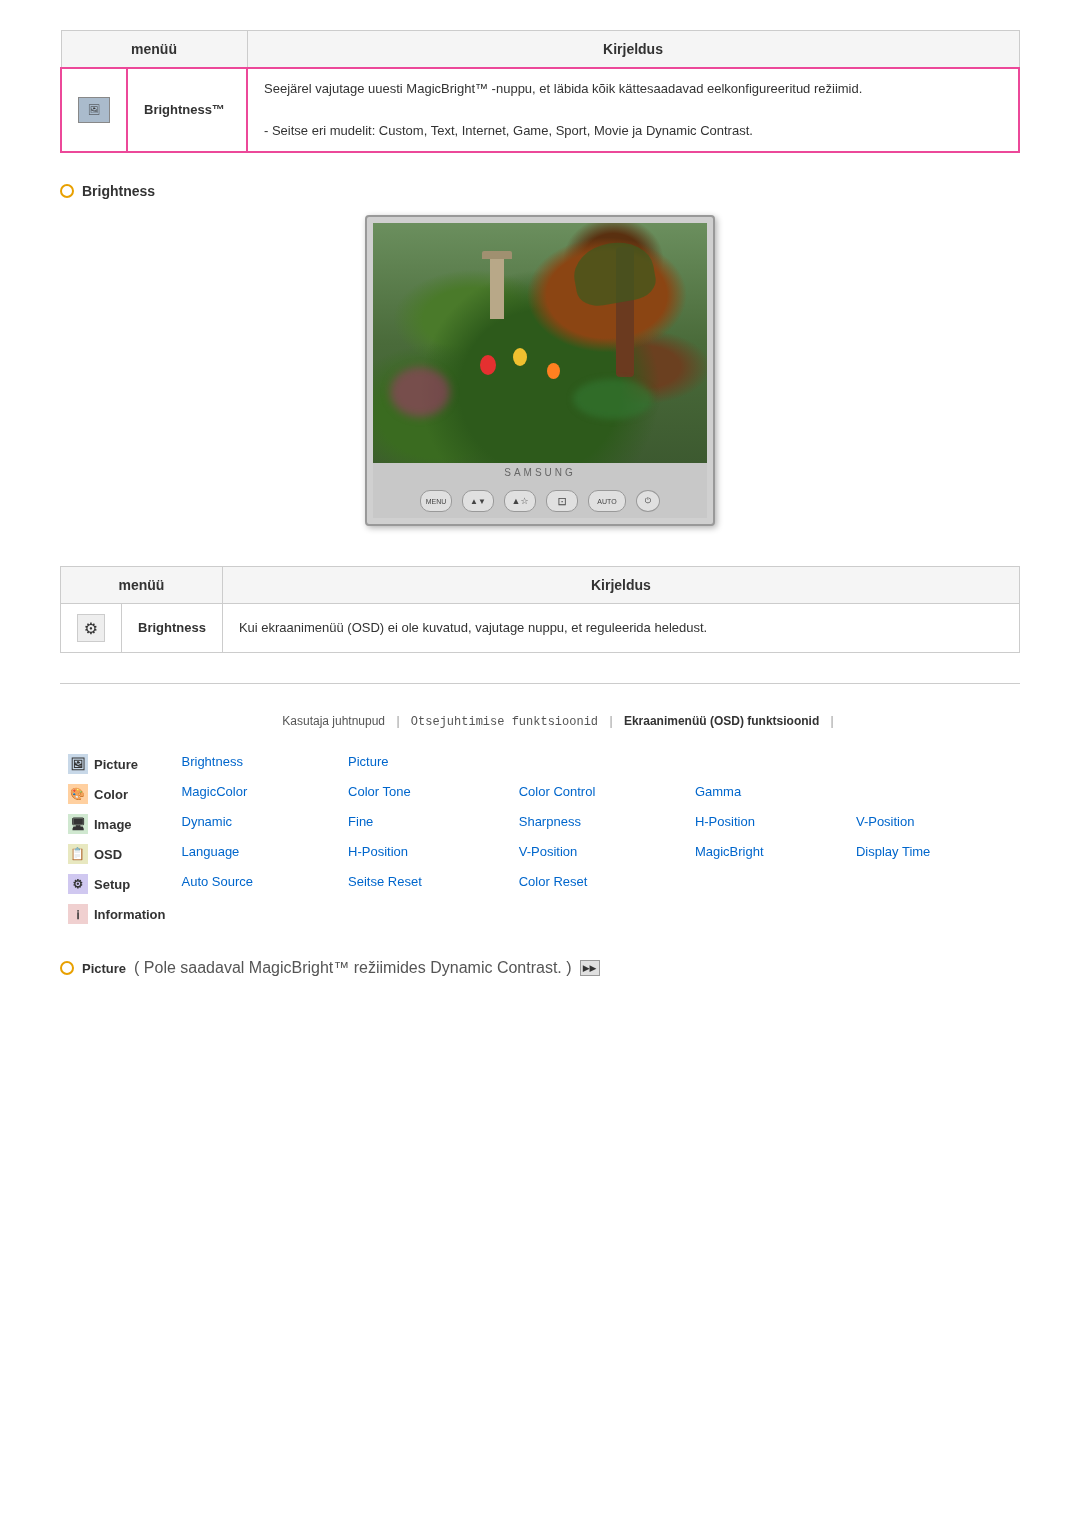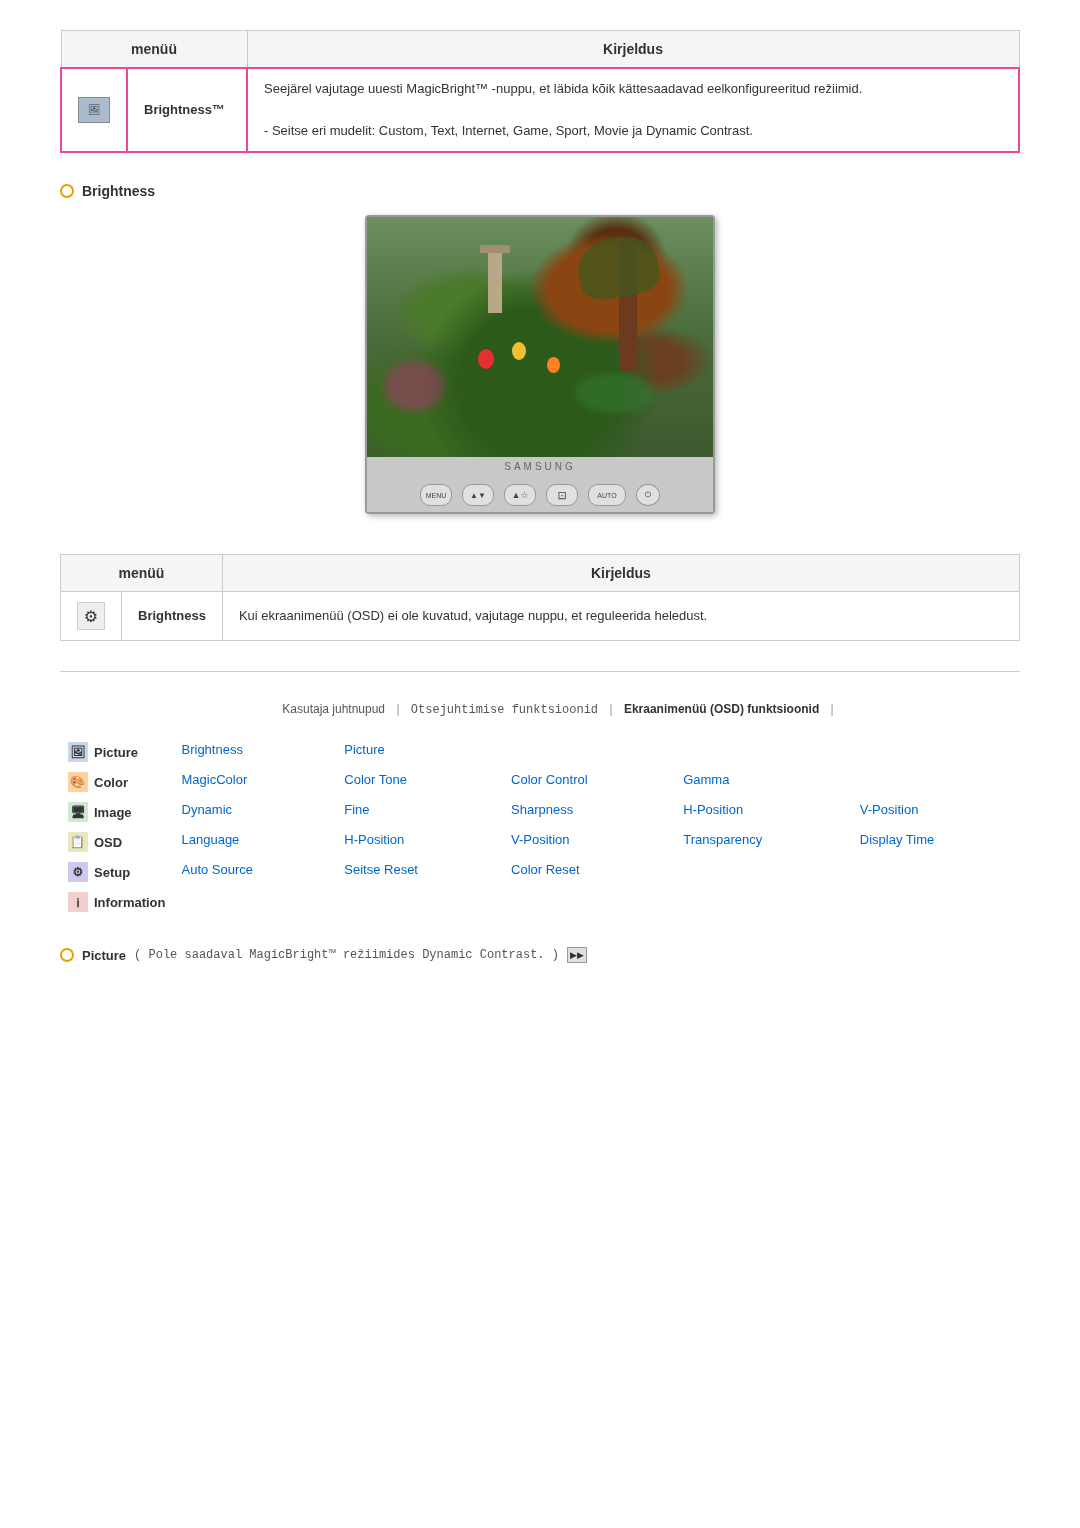--- a/index.html
+++ b/index.html
@@ -68,20 +68,21 @@
     .monitor-container {
       display: flex;
       justify-content: center;
       margin-bottom: 40px;
     }
     .monitor-outer {
       width: 350px;
       background: #d0d0d0;
       border: 2px solid #999;
       border-radius: 4px;
+      padding: 6px;
       box-shadow: 2px 2px 6px rgba(0,0,0,0.3);
     }
     .monitor-screen {
       width: 100%;
       height: 240px;
       background: #4a6b3a;
       position: relative;
       overflow: hidden;
     }
     
@@ -218,23 +219,22 @@
       align-items: center;
       gap: 8px;
       margin-top: 10px;
       font-size: 12px;
     }
     .picture-section .pic-label {
       font-weight: bold;
       font-size: 13px;
     }
     .picture-section .small-note {
-      font-size: 12px;
+      font-size: 16px;
       color: #555;
-      font-family: Liberation Mono, monospace;
     }
     .next-btn {
       width: 20px;
       height: 16px;
       background: #e0e0e0;
       border: 1px solid #999;
       display: inline-flex;
       align-items: center;
       justify-content: center;
       font-size: 9px;
@@ -417,21 +417,21 @@
     <tr>
       <td class="menu-col">
         <div class="menu-item">
           <span class="menu-icon icon-osd">📋</span>
           <span>OSD</span>
         </div>
       </td>
       <td class="feature-item">Language</td>
       <td class="feature-item">H-Position</td>
       <td class="feature-item">V-Position</td>
-      <td class="feature-item">Transparency</td>
+      <td class="feature-item">MagicBright</td>
       <td class="feature-item">Display Time</td>
     </tr>
 
     <tr>
       <td class="menu-col">
         <div class="menu-item">
           <span class="menu-icon icon-setup">⚙</span>
           <span>Setup</span>
         </div>
       </td>

